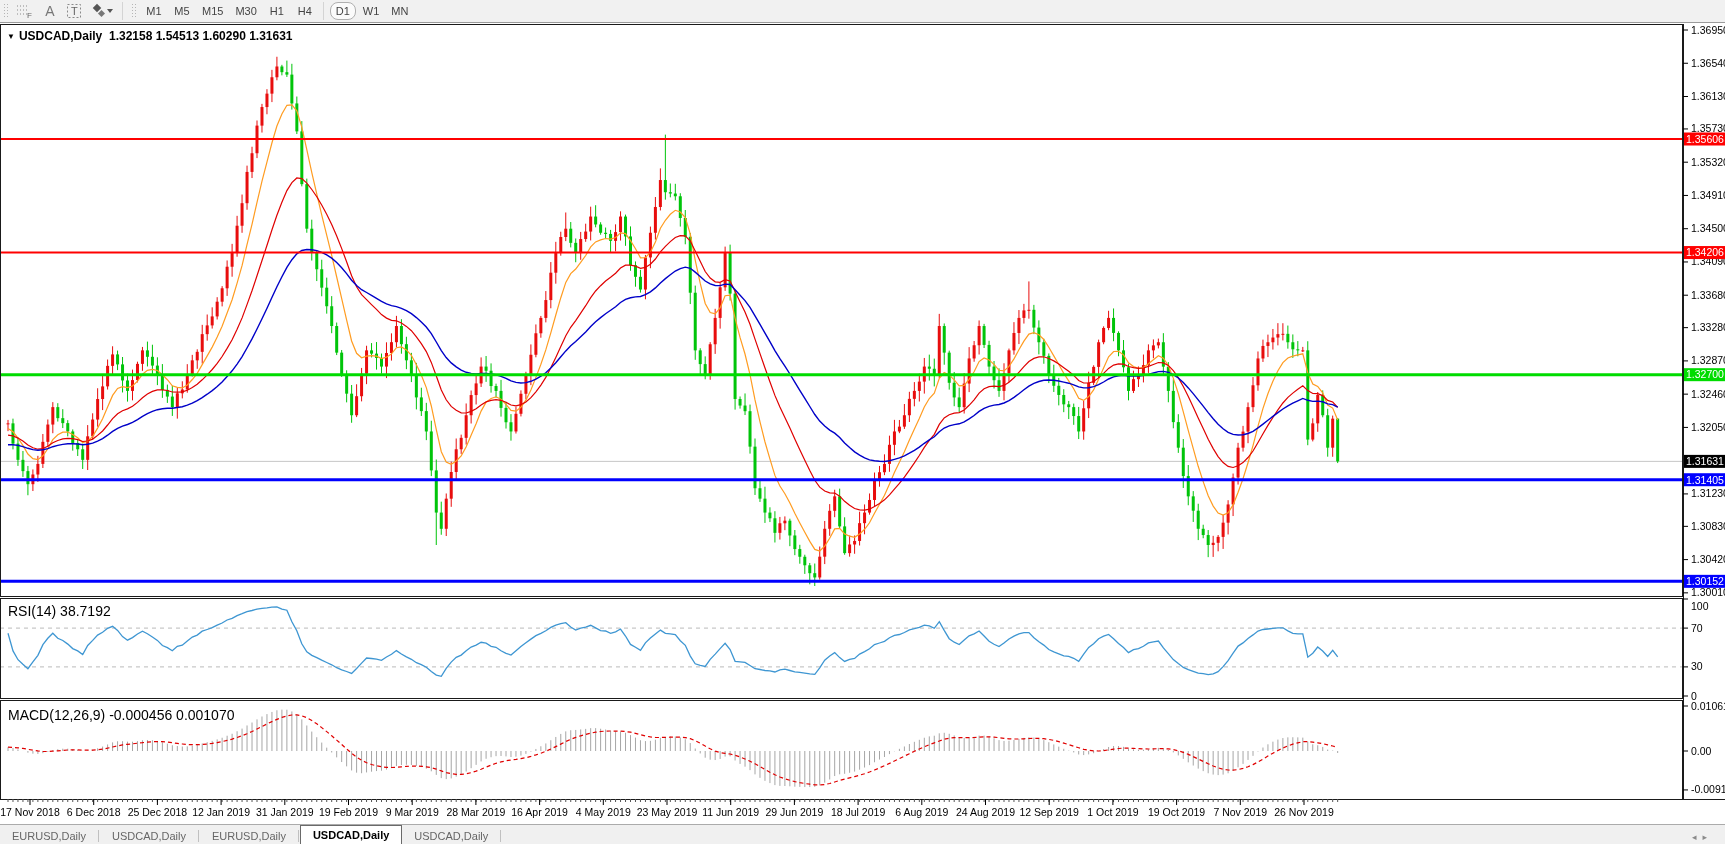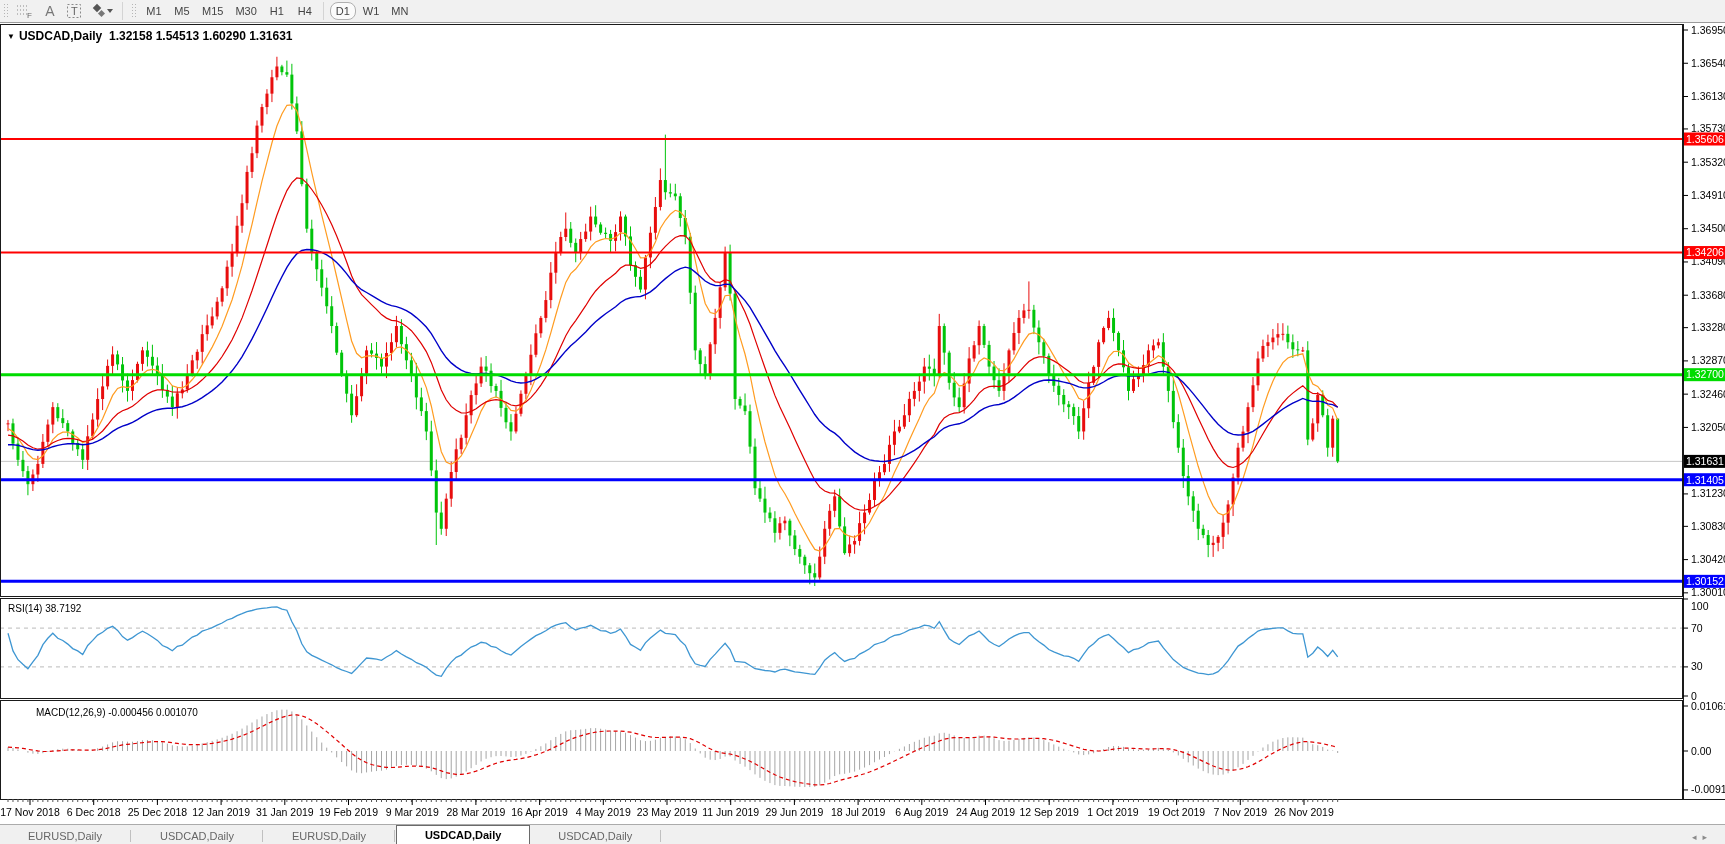--- a/index.html
+++ b/index.html
@@ -13,29 +13,29 @@
   .tb-btn{height:20px;min-width:24px;border:1px solid transparent;background:transparent;
     color:#555;font-family:"Liberation Sans",sans-serif;font-size:12px;display:flex;
     align-items:center;justify-content:center;padding:0 3px;cursor:default;}
   .tf-btn{height:18px;min-width:26px;border:1px solid transparent;background:transparent;
     color:#444;font-size:11px;font-family:"Liberation Sans",sans-serif;padding:0 4px;margin:8px 1px;}
   .tf-btn.active{background:#fbfbfb;border:1px solid #b0b0b0;border-radius:8px;}
   .tb-sep{width:1px;height:18px;border-left:1px solid #d4d4d4;margin:0 4px;}
   
   #chart-wrap{position:absolute;left:0;top:24px;width:1725px;height:800px;background:#fff;}
   #chart{position:absolute;left:0;top:0;}
-  .pane-label{position:absolute;color:#000;font-size:10px;white-space:pre;}
+  .pane-label{position:absolute;color:#000;font-size:14px;white-space:pre;}
   #hdr{left:7px;top:5px;font-weight:bold;font-size:12px;}
   #rsi-lbl{left:8px;top:579px;}
-  #macd-lbl{left:8px;top:683px;margin-left:28px;}
+  #macd-lbl{left:8px;top:683px;}
   .hdr-tri{font-size:8px;position:relative;top:-1px;margin-right:4px;}
   
   #tabbar{position:absolute;left:0;top:824px;width:1725px;height:20px;background:#f0f0f0;
     border-top:1px solid #ababab;display:flex;align-items:flex-end;}
-  .tab{height:17px;line-height:17px;padding:0 28px;font-size:11px;color:#666;
+  .tab{height:17px;line-height:17px;padding:0 12px;font-size:11px;color:#666;
     position:relative;cursor:default;}
   .tab-sep{width:1px;height:12px;border-left:1px solid #c0c0c0;margin-bottom:3px;}
   .tab.active{background:#fff;border:1px solid #6a6a6a;border-bottom:none;color:#000;
     font-weight:bold;height:19px;line-height:19px;z-index:2;}
   #tab-arrows{margin-left:auto;margin-right:12px;margin-bottom:3px;color:#8a8a8a;
     font-size:9px;letter-spacing:6px;}
 </style>
 </head>
 <body>
 

